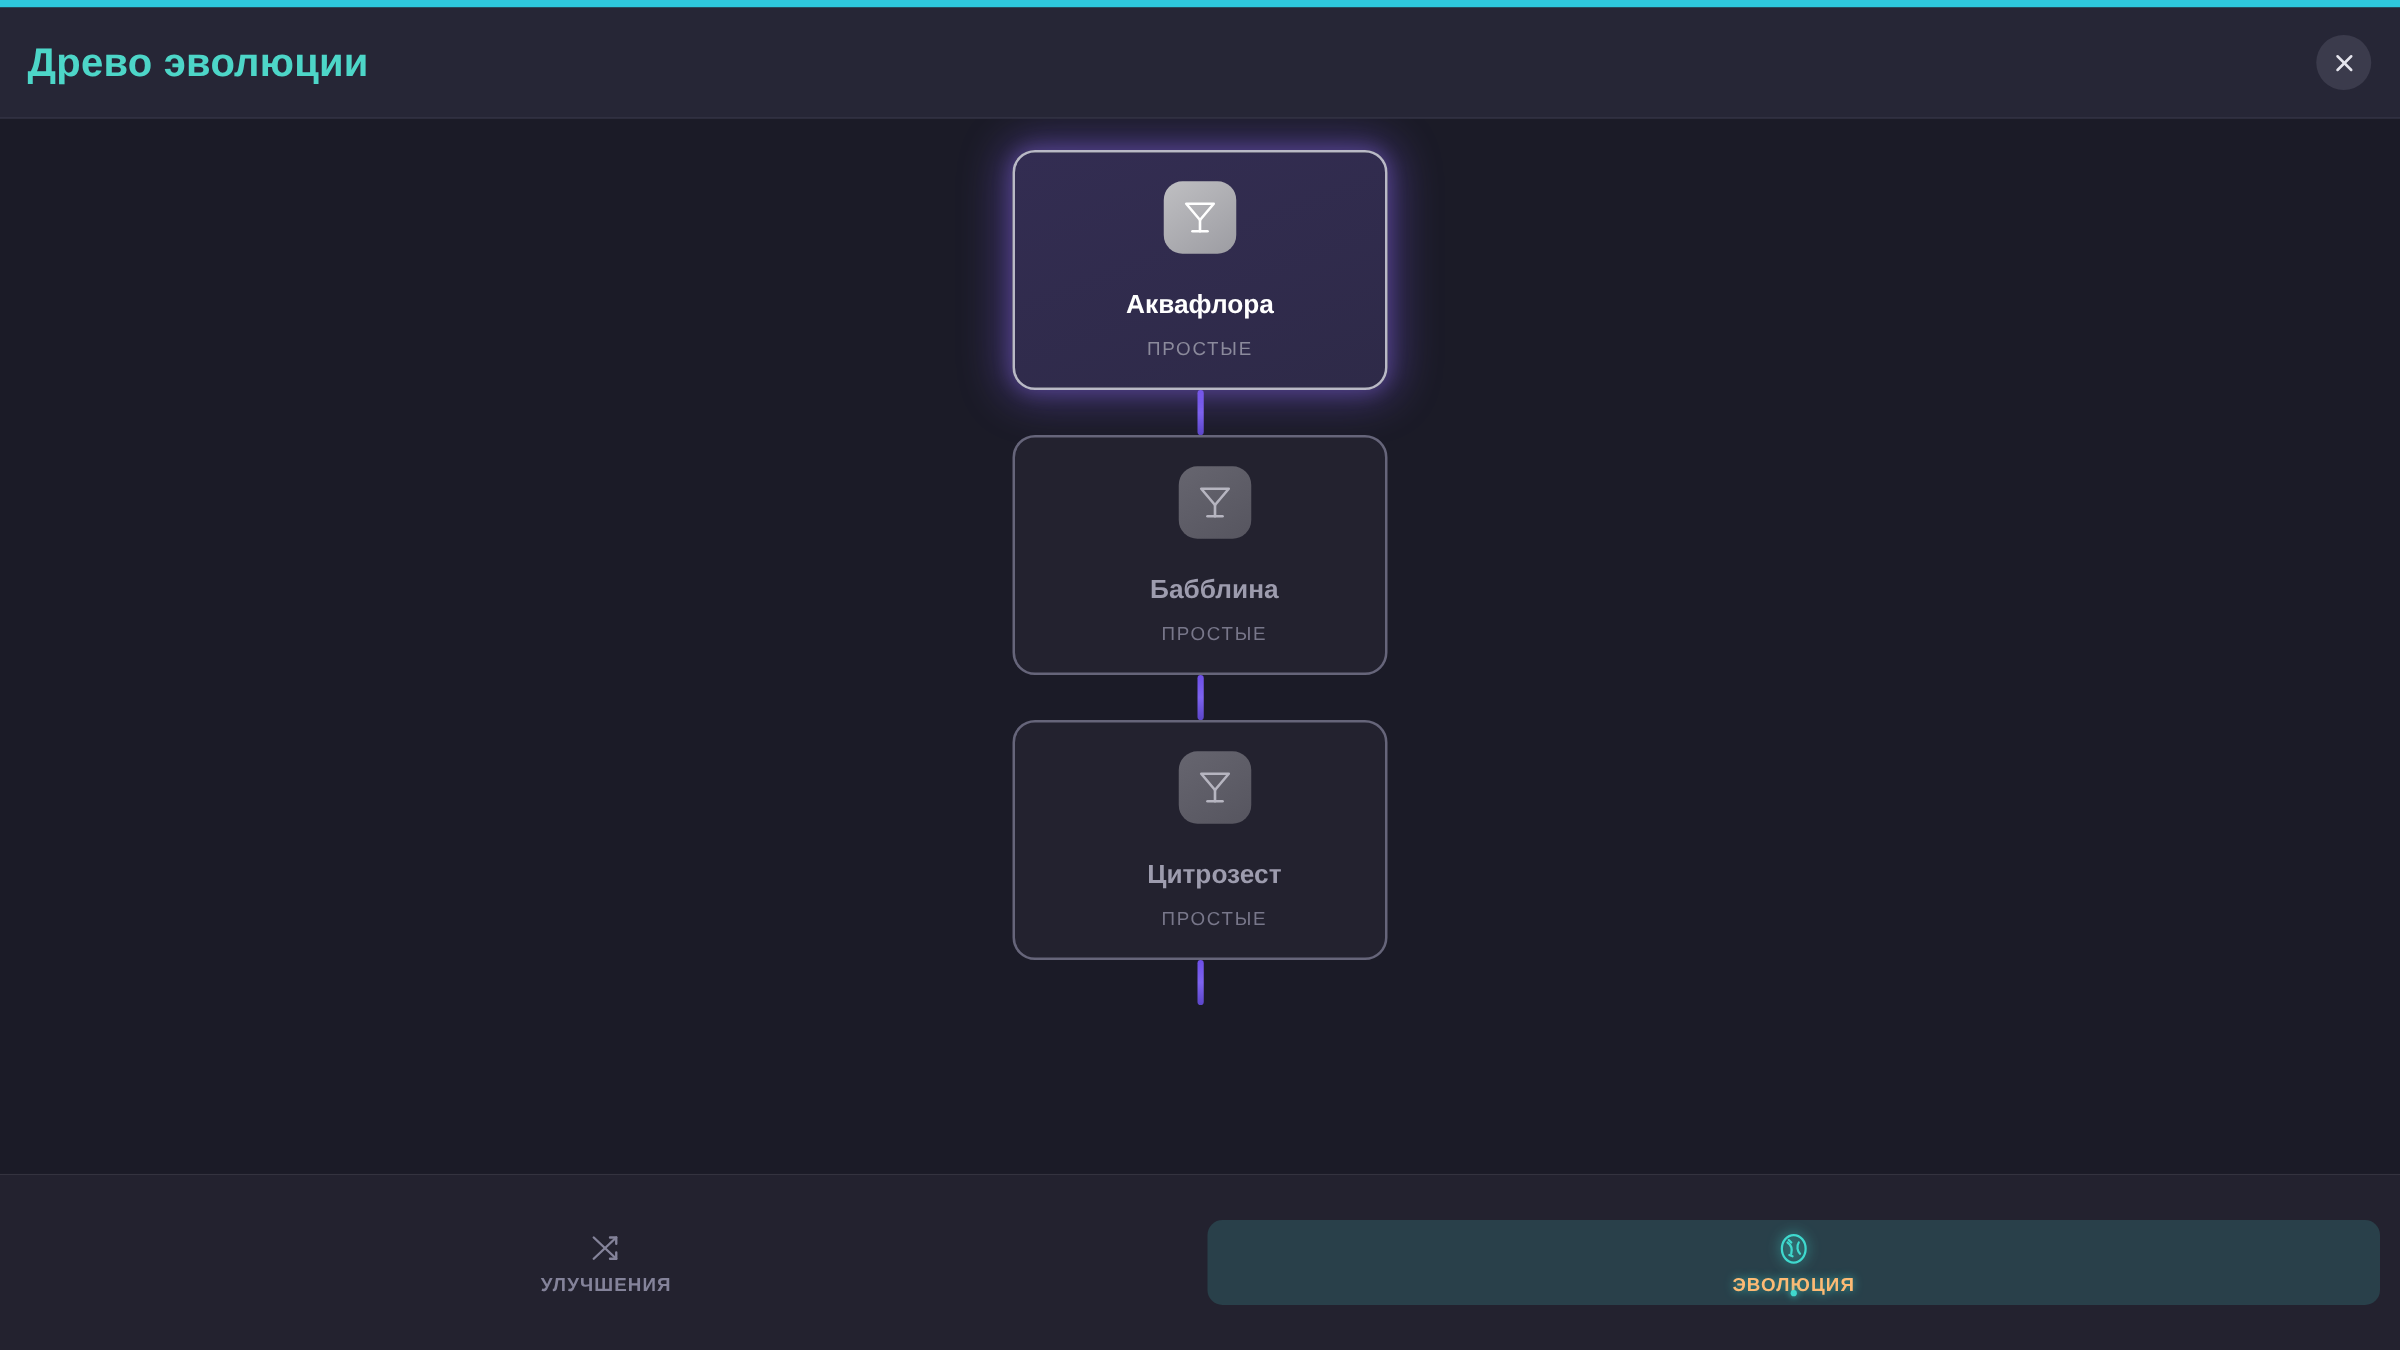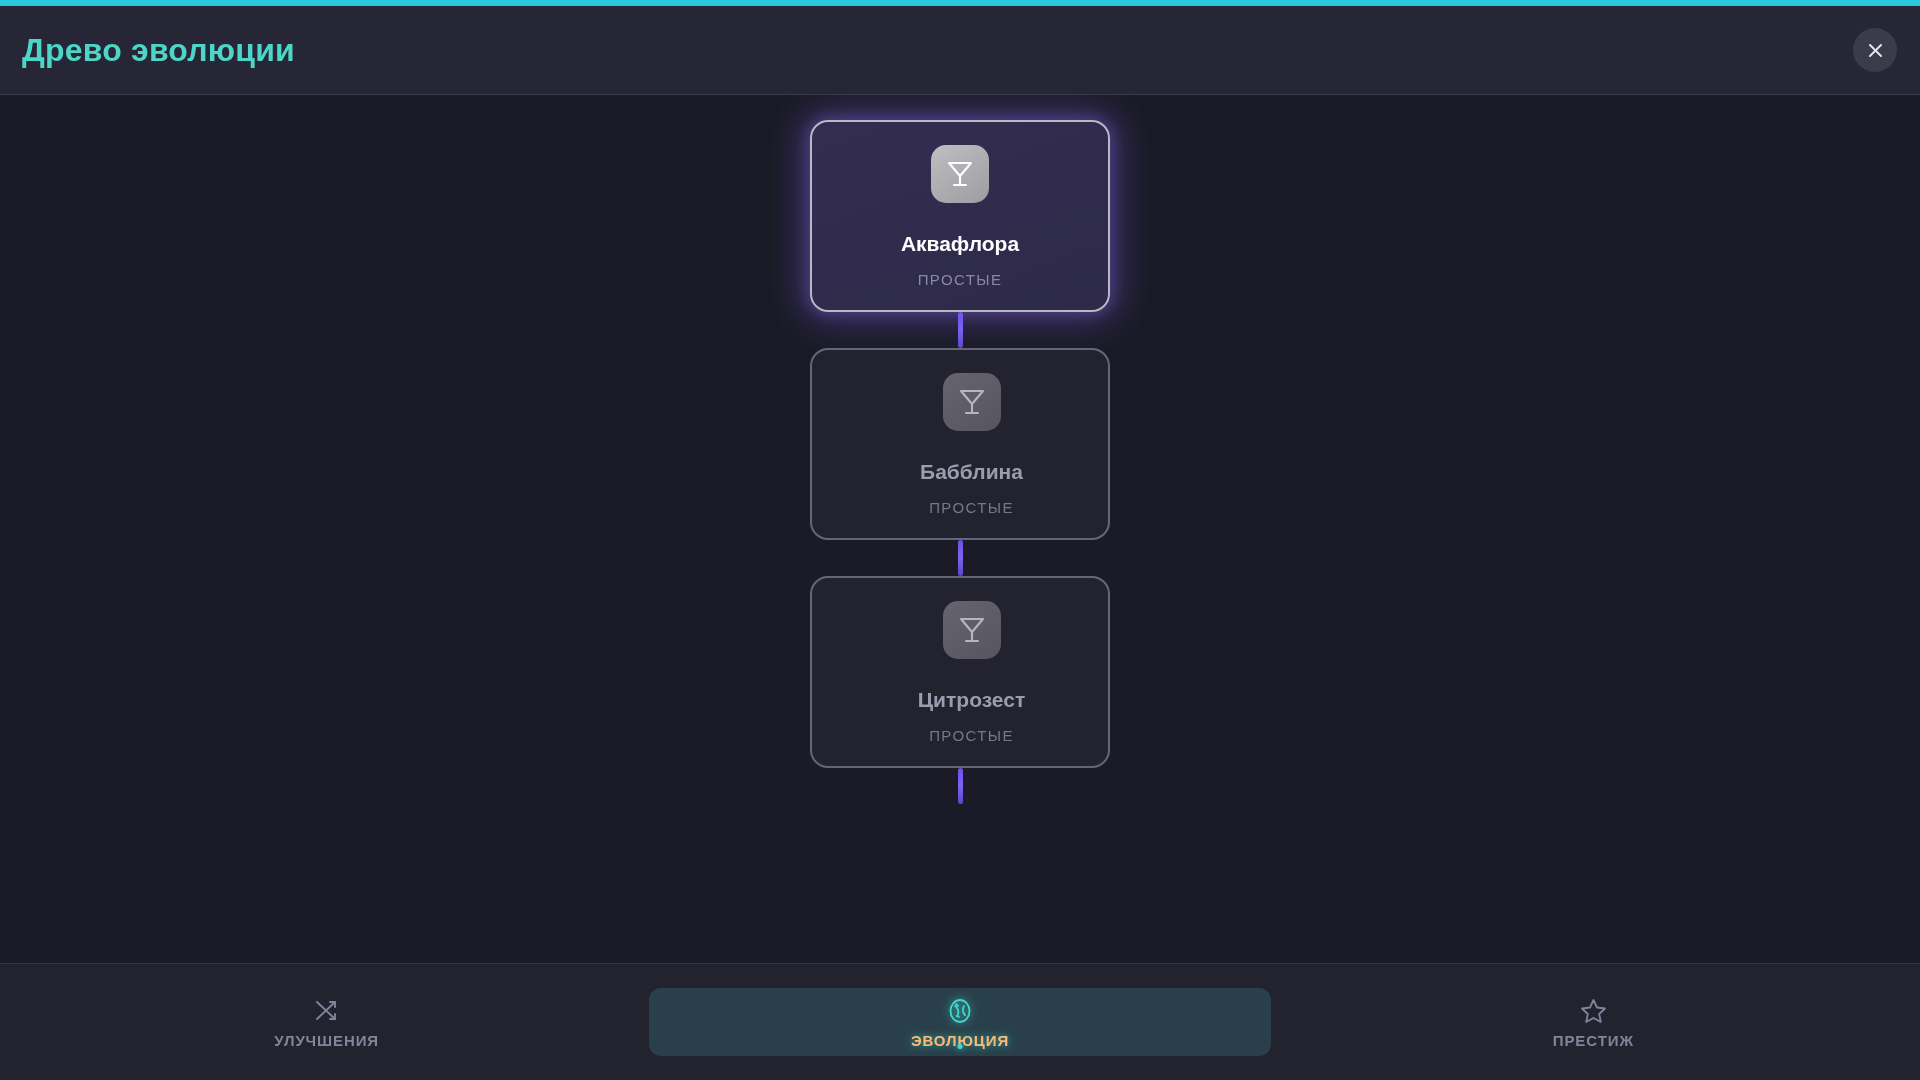--- a/index.html
+++ b/index.html
@@ -146,21 +146,21 @@
   .connector {
     width: 5px;
     height: 36px;
     border-radius: 3px;
     background: linear-gradient(180deg, #6d4fe8 0%, #7d63ef 50%, #5c46c9 100%);
   }
 
   
   .bottom-nav {
     flex: 0 0 auto;
-    height: 117px;
+    height: 141px;
     background: #23222f;
     border-top: 1px solid #34333f;
     display: flex;
     align-items: center;
     padding: 0 10px;
   }
   .nav-item {
     flex: 1 1 0;
     height: 68px;
     margin: 0 6px;
@@ -304,24 +304,15 @@
           <path d="M9 7 L11 9"></path>
           <path d="M9.5 19 L12 20"></path>
         </svg>
       </span>
       <span class="nav-label">ЭВОЛЮЦИЯ</span>
       <span class="nav-dot"></span>
     </button>
 
 
 
-    <button class="nav-item">
-      <span class="nav-icon">
-        <svg width="27" height="26" viewBox="0 0 27 26" fill="none" stroke-width="1.8" stroke-linecap="round" stroke-linejoin="round">
-          <polygon points="13.5,2 17,9.5 25,10.5 19.2,16 20.8,24 13.5,20 6.2,24 7.8,16 2,10.5 10,9.5"></polygon>
-        </svg>
-      </span>
-      <span class="nav-label">ПРЕСТИЖ</span>
-
-    </button>
 
   </div>
 </div>
 
 </body></html>

